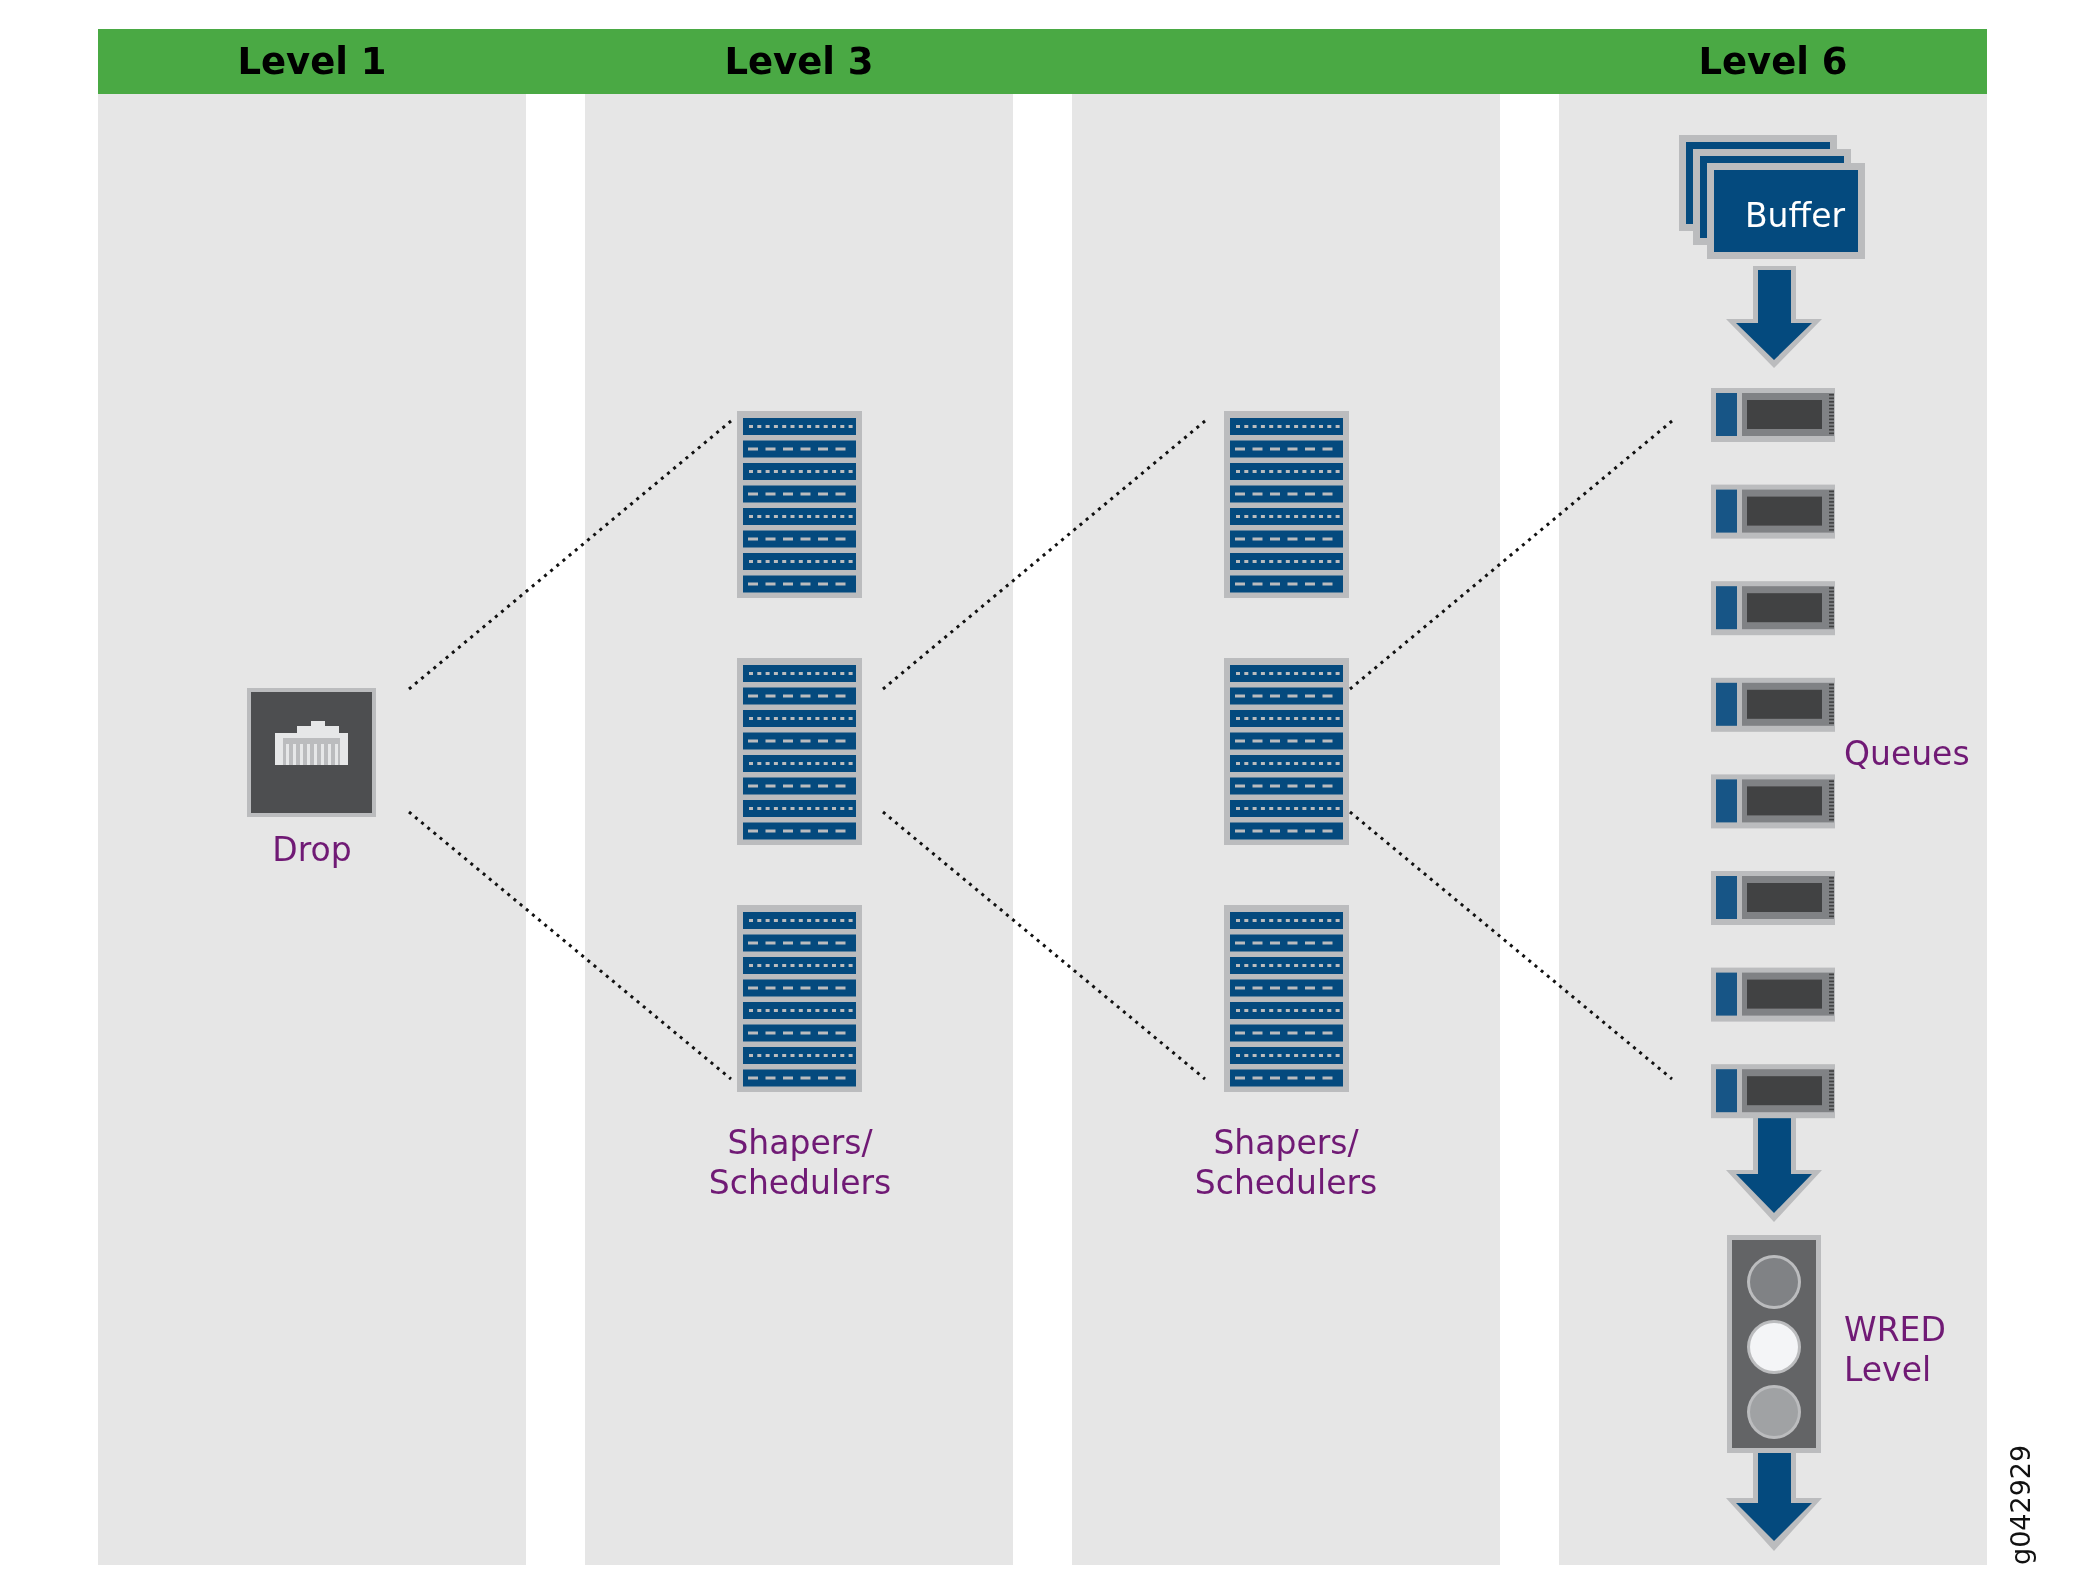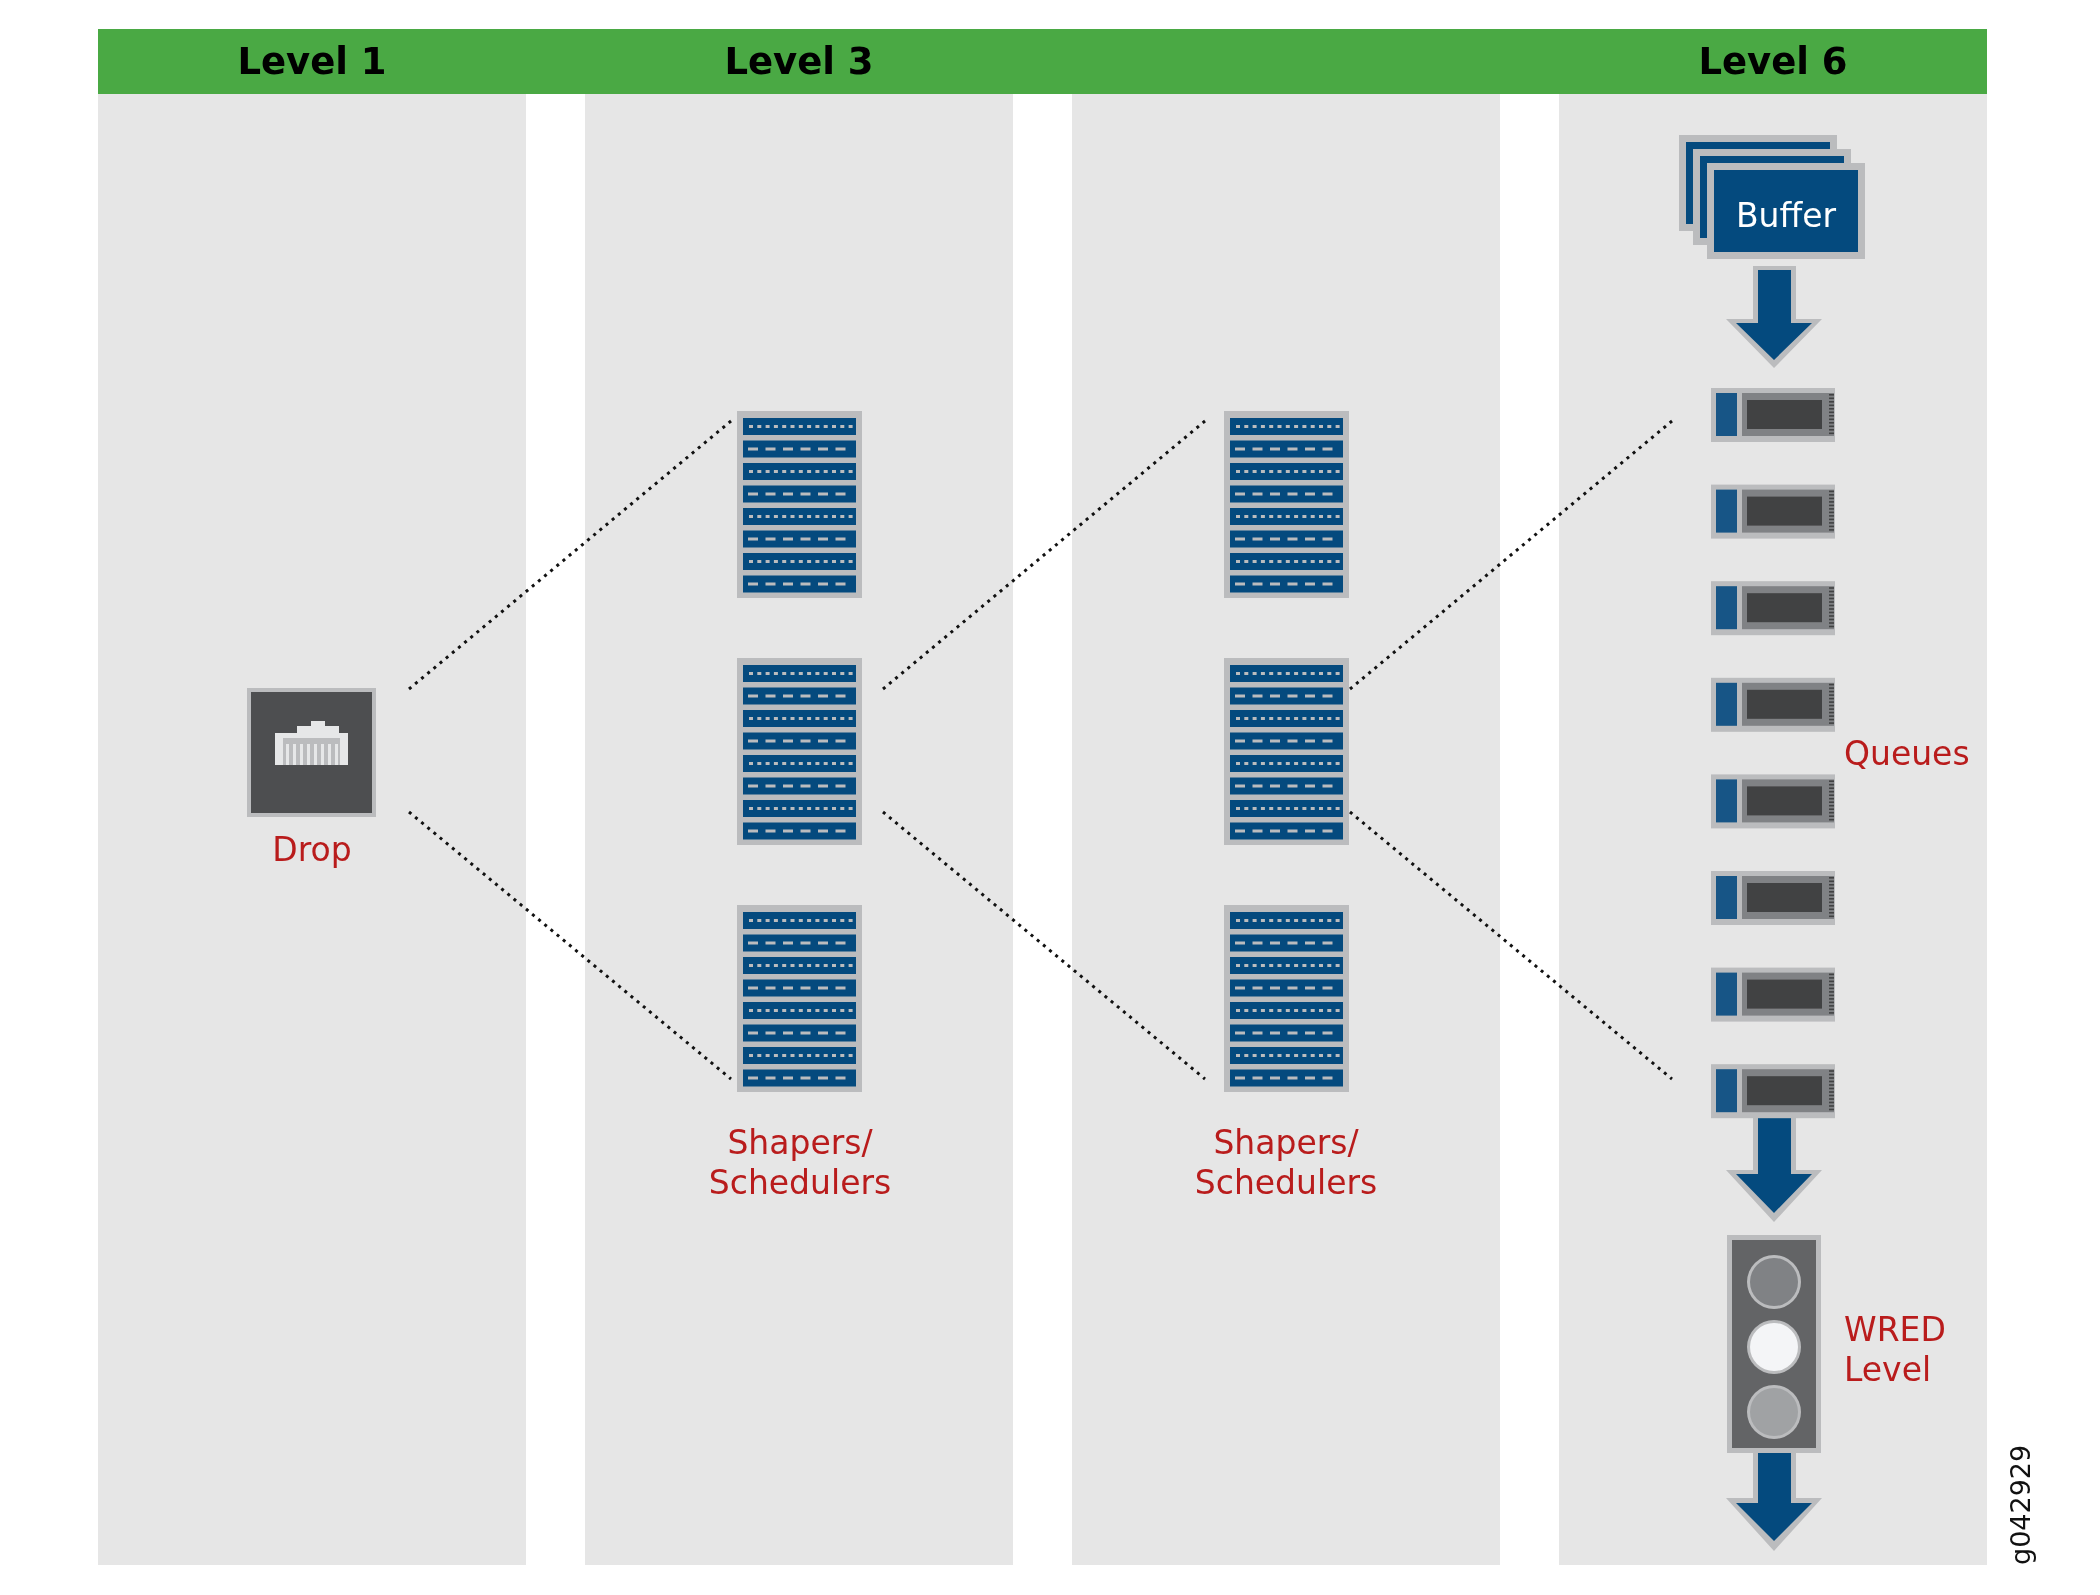--- a/index.html
+++ b/index.html
@@ -2,21 +2,21 @@
 <html><head>
 <meta charset="utf-8">
 <style>
   html, body { margin: 0; padding: 0; background: #ffffff; }
   body { width: 2100px; height: 1595px; position: relative; overflow: hidden;
          font-family: "DejaVu Sans", "Liberation Sans", sans-serif; }
   .header { position: absolute; left: 98px; top: 29px; width: 1889px; height: 65px; background: #4aa944; }
   .header-label { position: absolute; top: 0; height: 65px; line-height: 65px; width: 428px;
                   text-align: center; color: #000000; font-size: 37px; font-weight: 600; }
   .col { position: absolute; top: 94px; height: 1471px; width: 428px; background: #e6e6e6; }
-  .label { position: absolute; color: #b91c1c; font-size: 33px; line-height: 40px; text-align: center; }
+  .label { position: absolute; color: #701a75; font-size: 33px; line-height: 40px; text-align: center; }
   .label-left { text-align: left; }
   svg.overlay { position: absolute; left: 0; top: 0; }
   .figid { position: absolute; left: 2005px; top: 1565px; transform-origin: 0 0; transform: rotate(-90deg);
            font-size: 27px; color: #111; white-space: nowrap; }
 </style>
 </head>
 <body>
 
 <div class="header">
   <div class="header-label" style="left:0px">Level 1</div>
@@ -772,20 +772,20 @@
 
 <div class="label" style="left:680px; top:1123px; width:240px;">
   <div>Shapers/</div>
   <div>Schedulers</div>
 </div>
 <div class="label" style="left:1166px; top:1123px; width:240px;">
   <div>Shapers/</div>
   <div>Schedulers</div>
 </div>
 
-<div class="label" style="left:1714px; top:196px; width:144px; color:#ffffff;">Buffer</div>
+<div class="label" style="left:1714px; top:196px; width:144px; color:#ffffff;padding-left:9px;">Buffer</div>
 <div class="label label-left" style="left:1844px; top:734px; width:150px;">Queues</div>
 <div class="label label-left" style="left:1844px; top:1310px; width:150px;">
   <div>WRED</div>
   <div>Level</div>
 </div>
 
 <div class="figid">g042929</div>
 
 </body></html>

